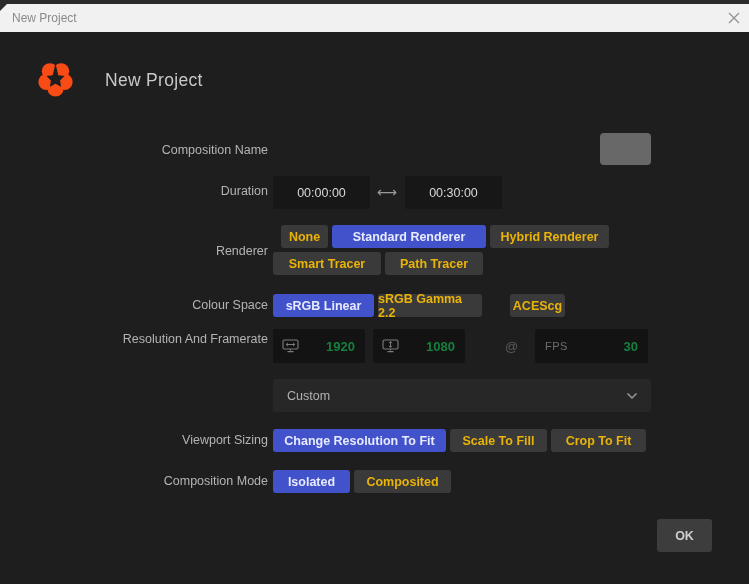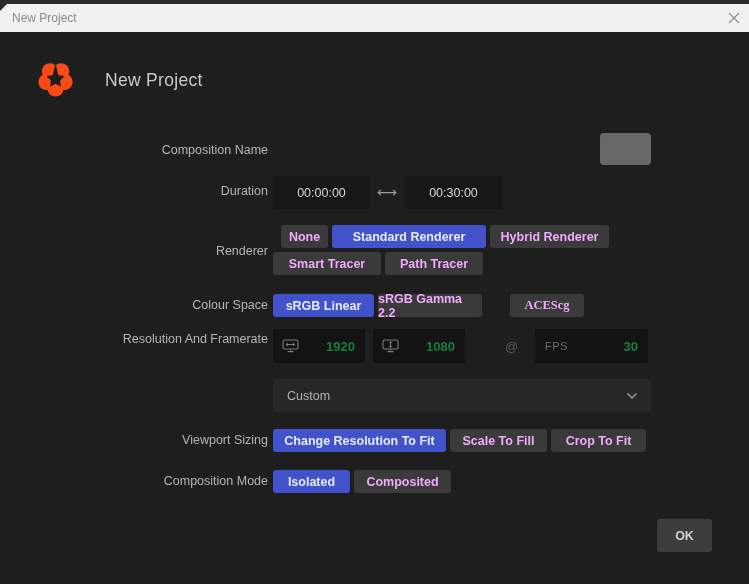--- a/index.html
+++ b/index.html
@@ -23,21 +23,21 @@
   .input {
     position:absolute; background:#131313; border-radius:2px;
     color:#d8d8d8; font-size:12.5px; display:flex; align-items:center;
   }
   .sel-text { background:#1667c6; color:#ffffff; font-weight:600; padding:1px 2px; }
   .swatch { position:absolute; left:600px; top:129px; width:51px; height:32px; background:#686868; border-radius:4px; }
   .dur-input { justify-content:center; background:#171717; }
   .arrow-sep { position:absolute; color:#9a9a9a; font-size:14px; }
   .btn {
     position:absolute; height:23px; background:#3a3a3a; border-radius:3px;
-    color:#f0abfc; font-size:12.5px; font-weight:600;
+    color:#eab308; font-size:12.5px; font-weight:600;
     display:flex; align-items:center; justify-content:center; cursor:default;
   }
   .btn.sel { background:#4152cb; color:#e8eaff; }
   .res-value { position:absolute; right:10px; color:#15803d; font-size:13px; font-weight:600; }
   .res-icon { position:absolute; left:9px; top:50%; transform:translateY(-50%); }
   .fps-tag { position:absolute; left:10px; color:#6d6d6d; font-size:11px; letter-spacing:0.5px; }
   .at-symbol { position:absolute; left:505px; top:335px; color:#5a5a5a; font-size:13px; }
   .dropdown {
     position:absolute; left:273px; top:375px; width:378px; height:33px;
     background:#272727; border-radius:3px; display:flex; align-items:center;
@@ -94,21 +94,21 @@
   <div class="label" style="top:240px;">Renderer</div>
   <div class="btn" style="left:281px; top:221px; width:47px;">None</div>
   <div class="btn sel" style="left:332px; top:221px; width:154px;">Standard Renderer</div>
   <div class="btn" style="left:490px; top:221px; width:119px;">Hybrid Renderer</div>
   <div class="btn" style="left:273px; top:248px; width:108px;">Smart Tracer</div>
   <div class="btn" style="left:385px; top:248px; width:98px;">Path Tracer</div>
 
   <div class="label" style="top:294px;">Colour Space</div>
   <div class="btn sel" style="left:273px; top:290px; width:101px;">sRGB Linear</div>
   <div class="btn" style="left:378px; top:290px; width:104px;">sRGB Gamma 2.2</div>
-  <div class="btn" style="left:510px; top:290px; width:74px;font-family:Liberation Serif, serif;">ACEScg</div>
+  <div class="btn" style="left:510px; top:290px; width:55px;">ACEScg</div>
 
   <div class="label" style="top:328px; line-height:14px;">Resolution And Framerate</div>
   <div class="input" style="left:273px; top:325px; width:92px; height:34px;">
     <svg class="res-icon" width="17" height="14" viewBox="0 0 17 14">
       <rect x="1" y="1" width="15" height="9" rx="1.5" fill="none" stroke="#7d7d7d" stroke-width="1.1"></rect>
       <path d="M4.2 5.5 H12.8 M4.2 5.5 l1.7 -1.5 M4.2 5.5 l1.7 1.5 M12.8 5.5 l-1.7 -1.5 M12.8 5.5 l-1.7 1.5" fill="none" stroke="#7d7d7d" stroke-width="1"></path>
       <path d="M8.5 10 v1.4 M5.5 12.6 h6" fill="none" stroke="#7d7d7d" stroke-width="1.1"></path>
     </svg>
     <span class="res-value">1920</span>
   </div>

